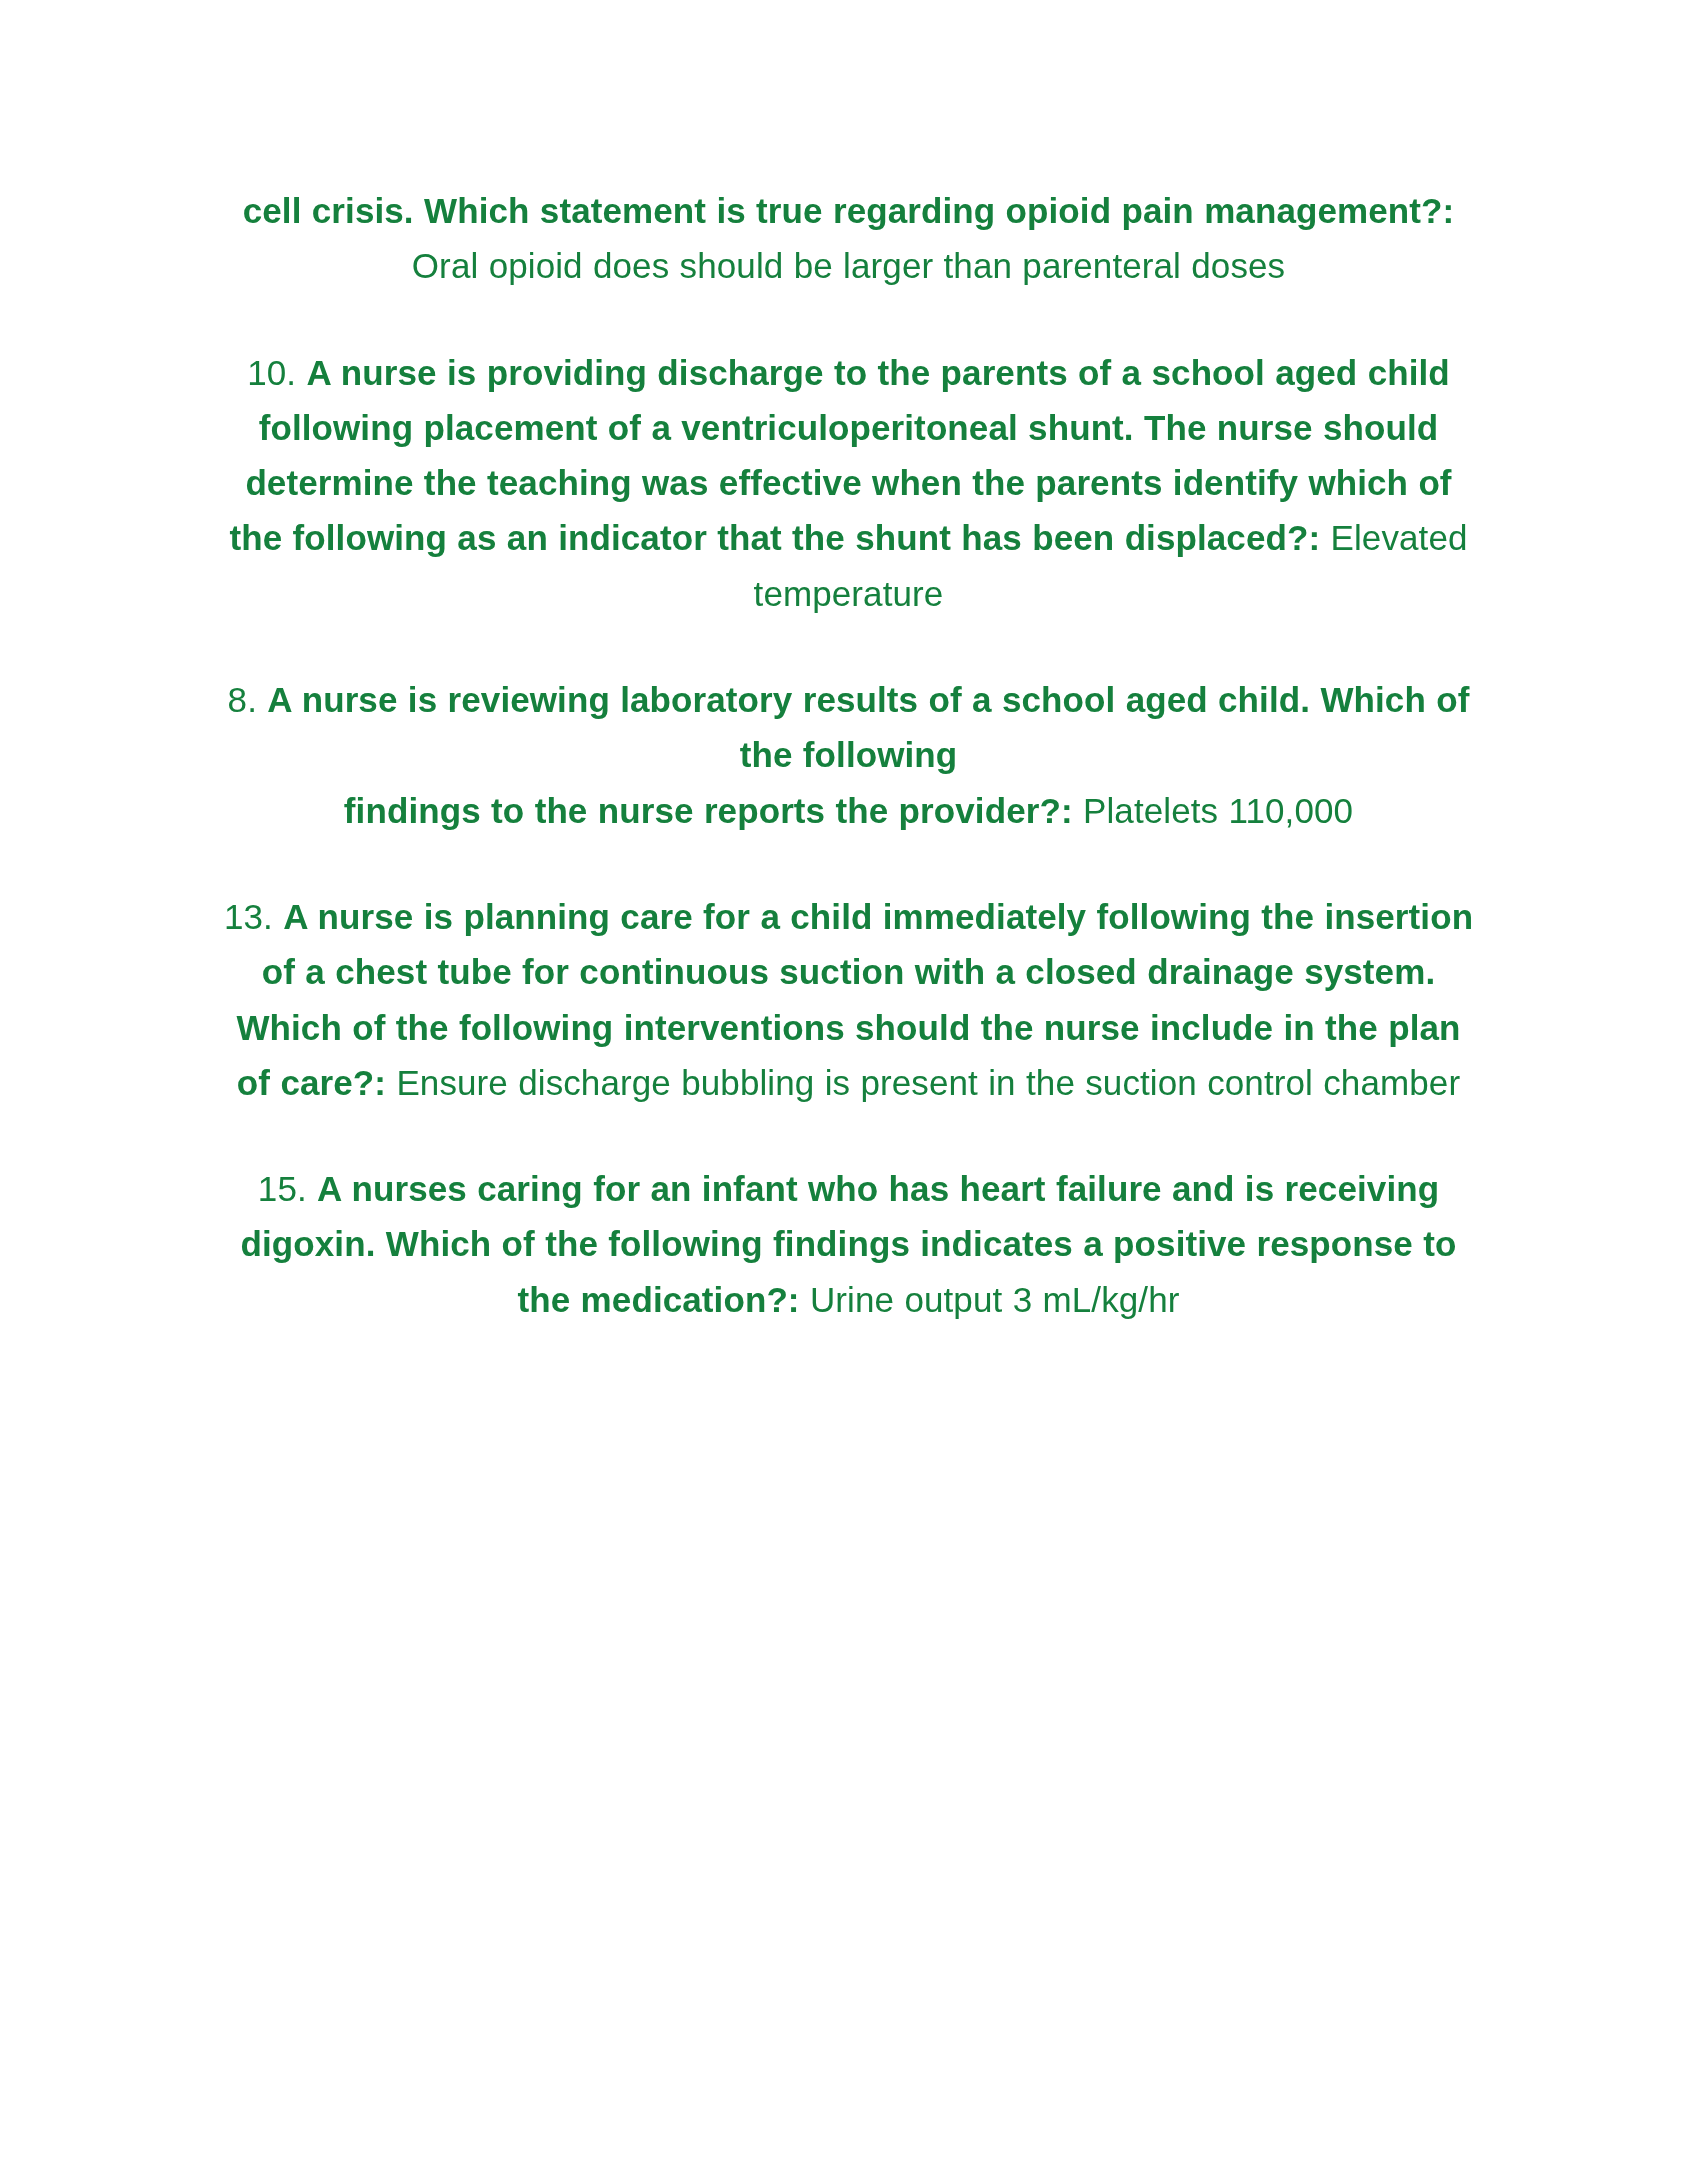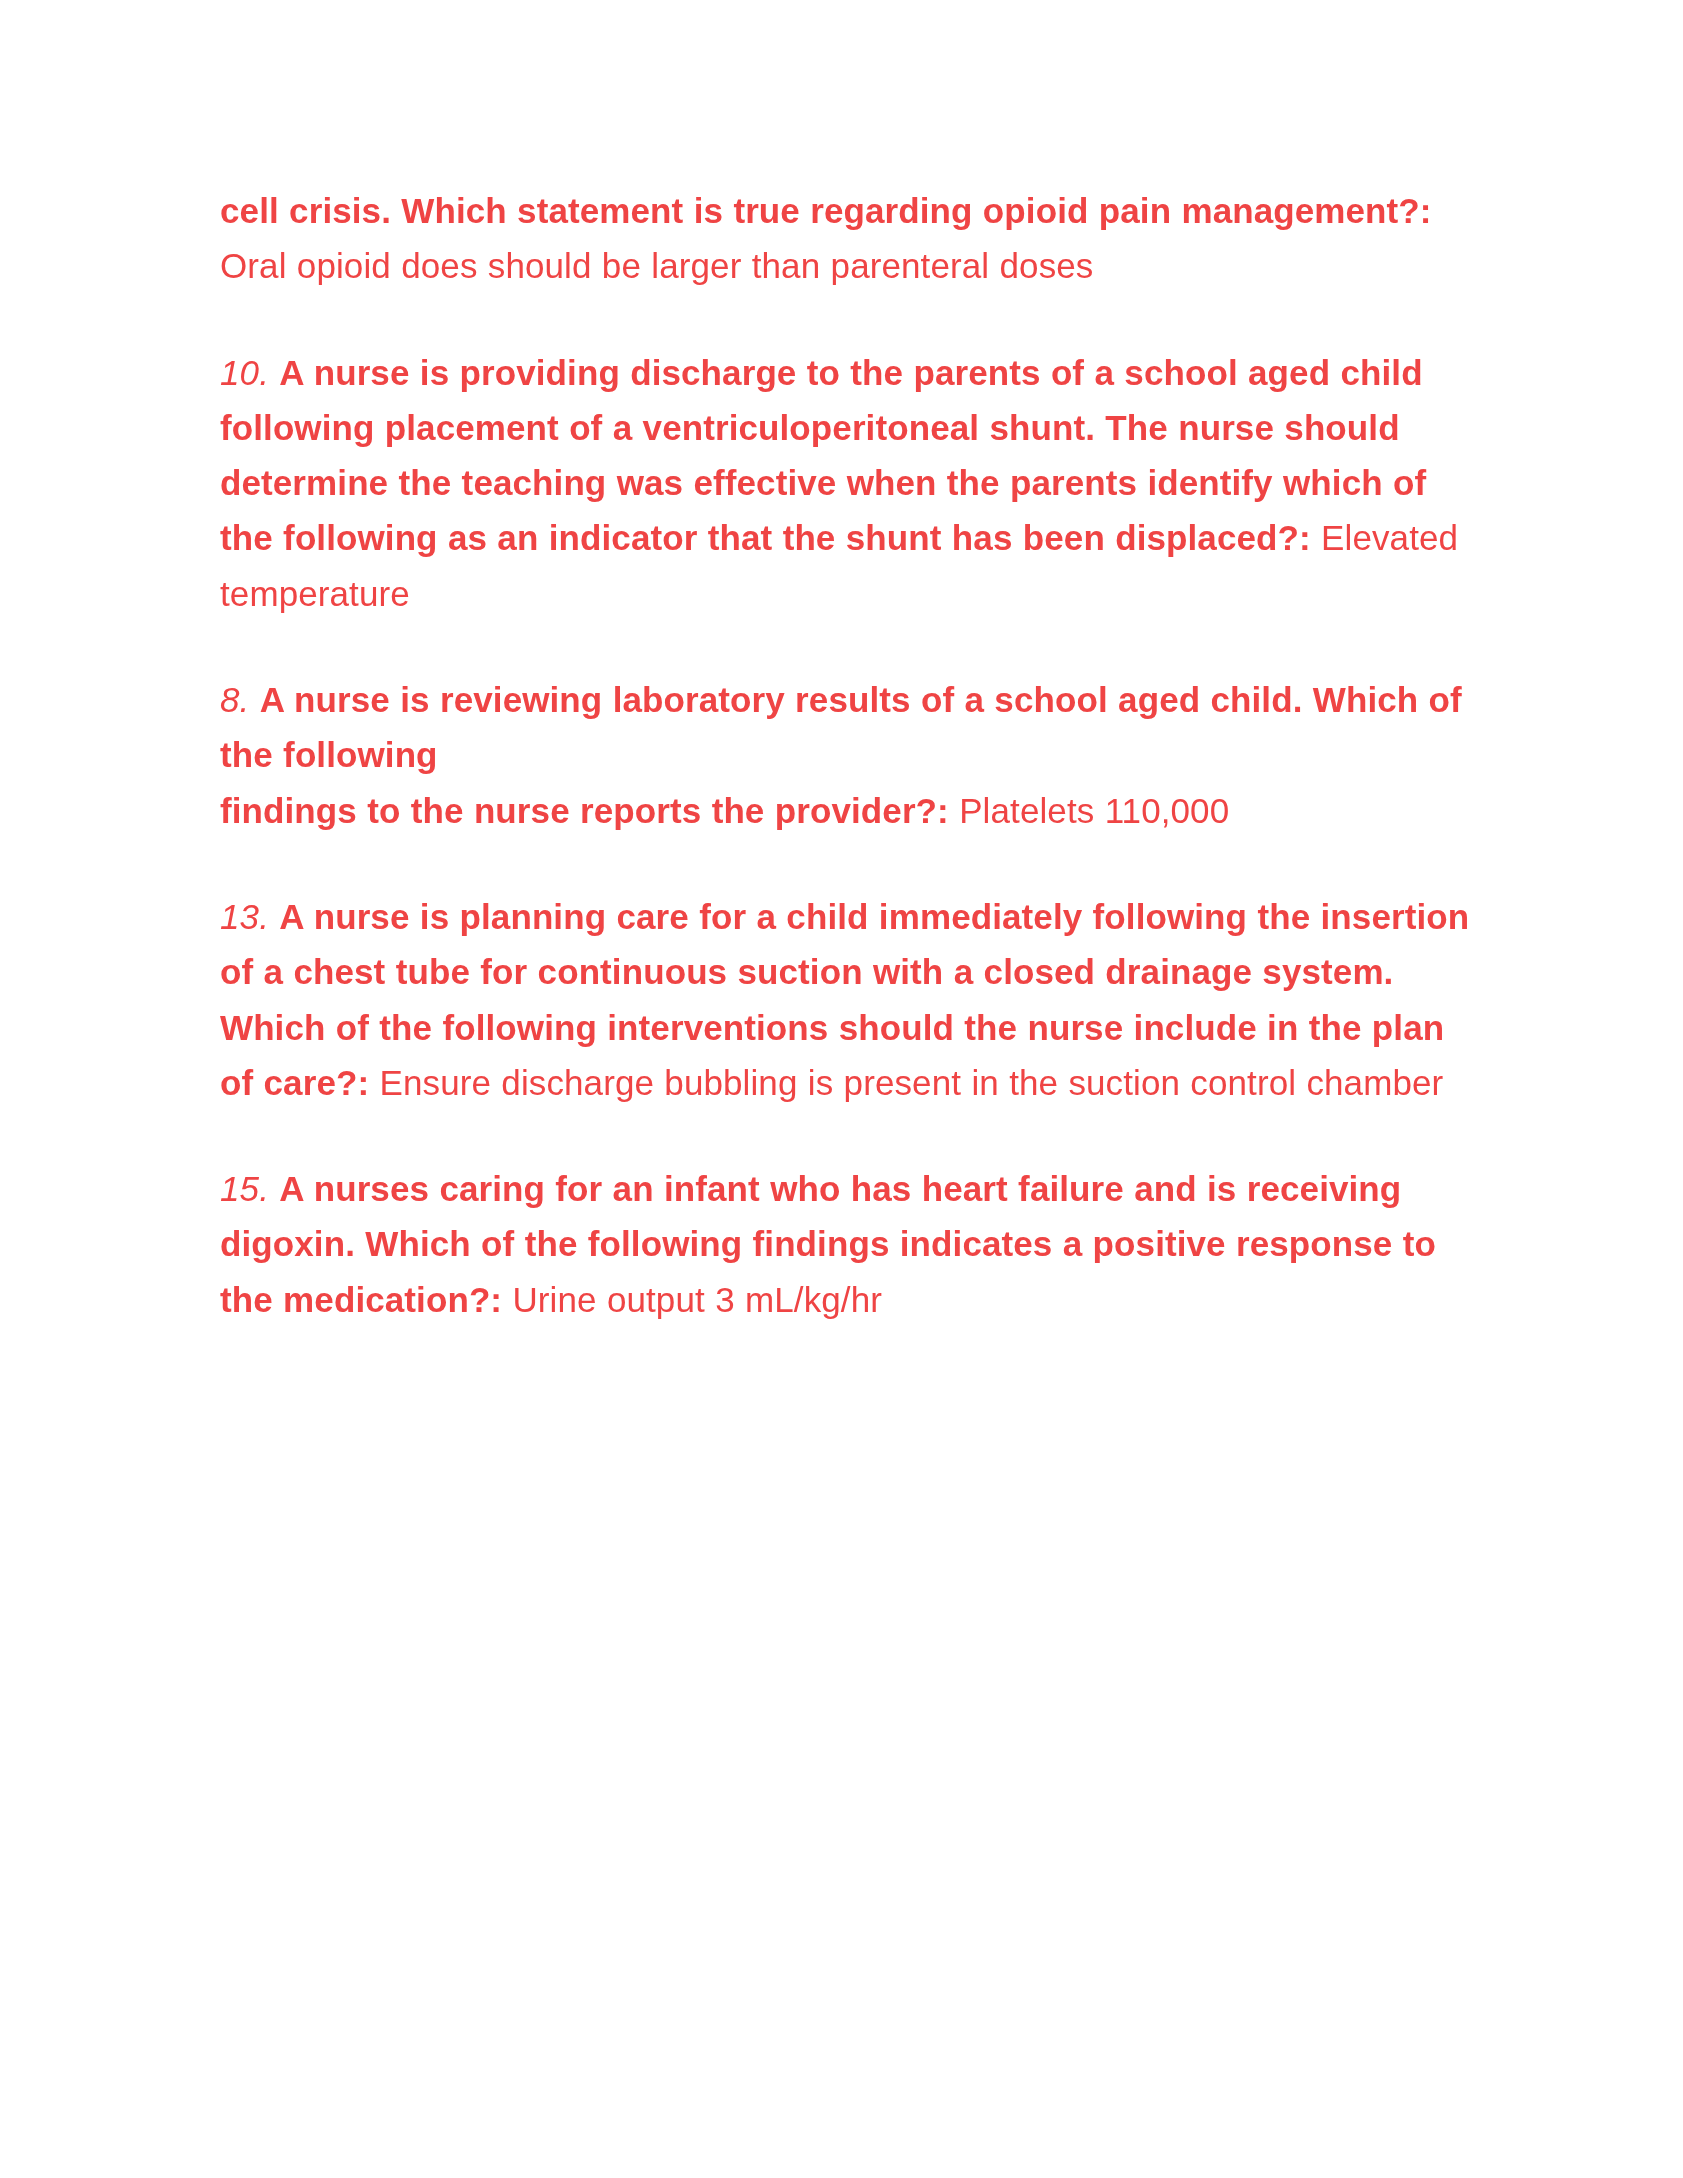--- a/index.html
+++ b/index.html
@@ -18,30 +18,29 @@
     color: #000000;
   }
   .doc-body {
     width: 1257px;
   }
   .qblock {
     margin: 0 0 51px 0;
     font-size: 35px;
     line-height: 1.58;
     letter-spacing: 0.1px;
-    color: #ef4444;
-    text-align: left;
+    color: #15803d;
+    text-align: center;
     word-spacing: 0.5px;
   }
   .qblock:last-child {
     margin-bottom: 0;
   }
   .num {
     font-weight: 400;
-    font-style: italic;
   }
   .stem {
     font-weight: bold;
   }
   .answer {
     font-weight: 400;
   }
 </style>
 </head>
 <body>

